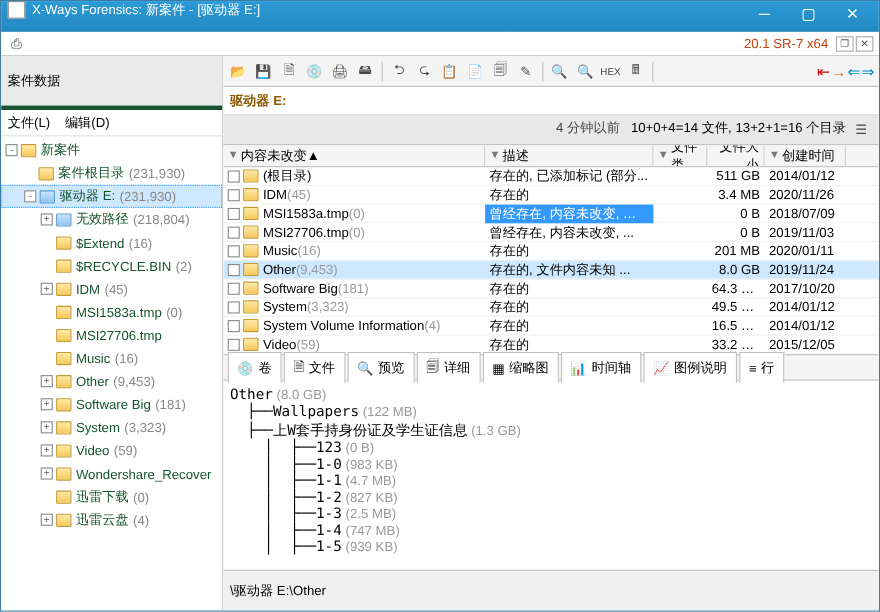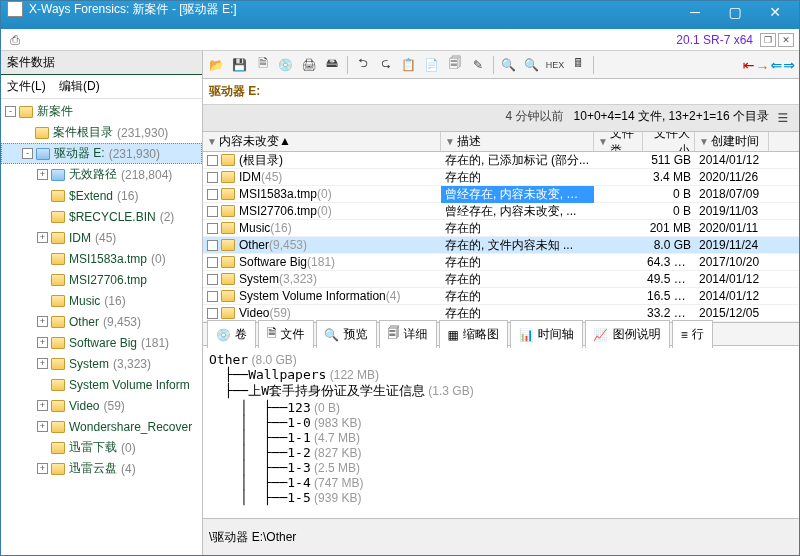--- a/index.html
+++ b/index.html
@@ -4,25 +4,25 @@
 <style>
 * { margin: 0; padding: 0; box-sizing: border-box; font-family: "Microsoft YaHei", "Segoe UI", sans-serif; font-size: 12px; }
 body { background: #f0f0f0; width: 800px; height: 556px; overflow: hidden; display: flex; flex-direction: column; border: 1px solid #3a7ca8; }
 .titlebar { background: linear-gradient(#2b9ad6, #2388c2); height: 28px; display: flex; padding: 0 4px 0 6px; color: #fff; }
 .titlebar .appicon { width: 16px; height: 16px; background: #fff; border: 1px solid #888; margin-right: 6px; }
 .titlebar .title { flex: 1; font-size: 12px; }
 .titlebar .winbtn { width: 40px; height: 22px; display: flex; align-items: center; justify-content: center; color: #fff; font-size: 14px; }
 .menubar { background: #fff; height: 22px; display: flex; align-items: center; padding: 0 4px; border-bottom: 1px solid #d0d0d0; }
 .menubar .menuitem { padding: 2px 8px; cursor: default; }
 .menubar .spacer { flex: 1; }
-.menubar .ver { color: #6d28d9; margin-right: 6px; }
+.menubar .ver { color: #c2410c; margin-right: 6px; }
 .menubar .smallbtn { width: 16px; height: 14px; border: 1px solid #aaa; margin: 0 1px; display: flex; align-items: center; justify-content: center; font-size: 9px; color: #555; }
 .content { flex: 1; display: flex; overflow: hidden; }
 .leftpanel { width: 202px; background: #fff; border-right: 1px solid #c0c0c0; display: flex; flex-direction: column; }
-.leftheader { background: #eaeaea; padding: 3px 6px; border-bottom: 1px solid #14532d; }
+.leftheader { background: #eaeaea; padding: 14px 6px; border-bottom: 4px solid #14532d; }
 .leftmenu { padding: 3px 6px; border-bottom: 1px solid #e0e0e0; }
 .leftmenu span { margin-right: 10px; }
 .tree { flex: 1; overflow: auto; padding: 2px 0; }
 .treerow { display: flex; align-items: center; height: 21px; padding-left: 2px; white-space: nowrap; cursor: default; }
 .treerow.selected { background: #cde8ff; border: 1px dotted #3399ff; }
 .exp { width: 11px; height: 11px; border: 1px solid #888; display: inline-flex; align-items: center; justify-content: center; font-size: 9px; line-height: 1; margin-right: 3px; color: #555; background: #fff; }
 .exp.blank { border: none; background: transparent; }
 .foldericon { width: 14px; height: 12px; background: linear-gradient(#ffe9a8,#f5c95a); border: 1px solid #c59b34; border-radius: 1px; margin-right: 4px; flex-shrink: 0; }
 .foldericon.blue { background: linear-gradient(#c8e4ff,#8ec4f0); border-color: #5a9bd0; }
 .treerow .label { color: #14532d; }
@@ -156,25 +156,20 @@
           <span class="label">Software Big</span>
           <span class="count">(181)</span>
         </div>
         <div class="treerow" style="padding-left: 36px;">
           <span class="exp">+</span>
           <span class="foldericon"></span>
           <span class="label">System</span>
           <span class="count">(3,323)</span>
         </div>
         <div class="treerow" style="padding-left: 36px;">
-          <span class="exp blank"></span>
-          <span class="foldericon"></span>
-          <span class="label">System Volume Inform</span>
-        </div>
-        <div class="treerow" style="padding-left: 36px;">
           <span class="exp">+</span>
           <span class="foldericon"></span>
           <span class="label">Video</span>
           <span class="count">(59)</span>
         </div>
         <div class="treerow" style="padding-left: 36px;">
           <span class="exp">+</span>
           <span class="foldericon"></span>
           <span class="label">Wondershare_Recover</span>
         </div>

